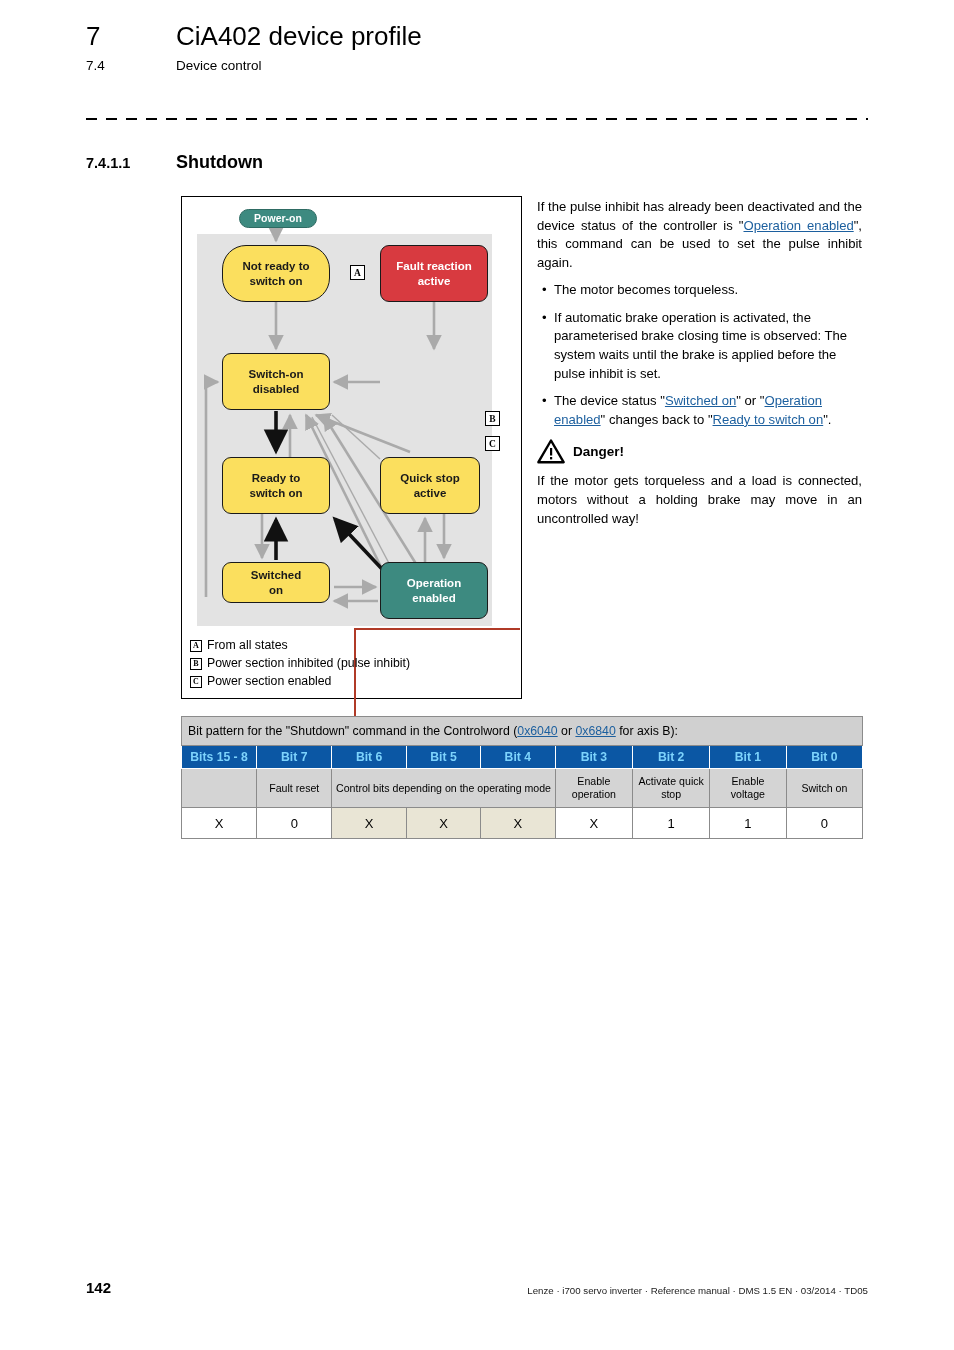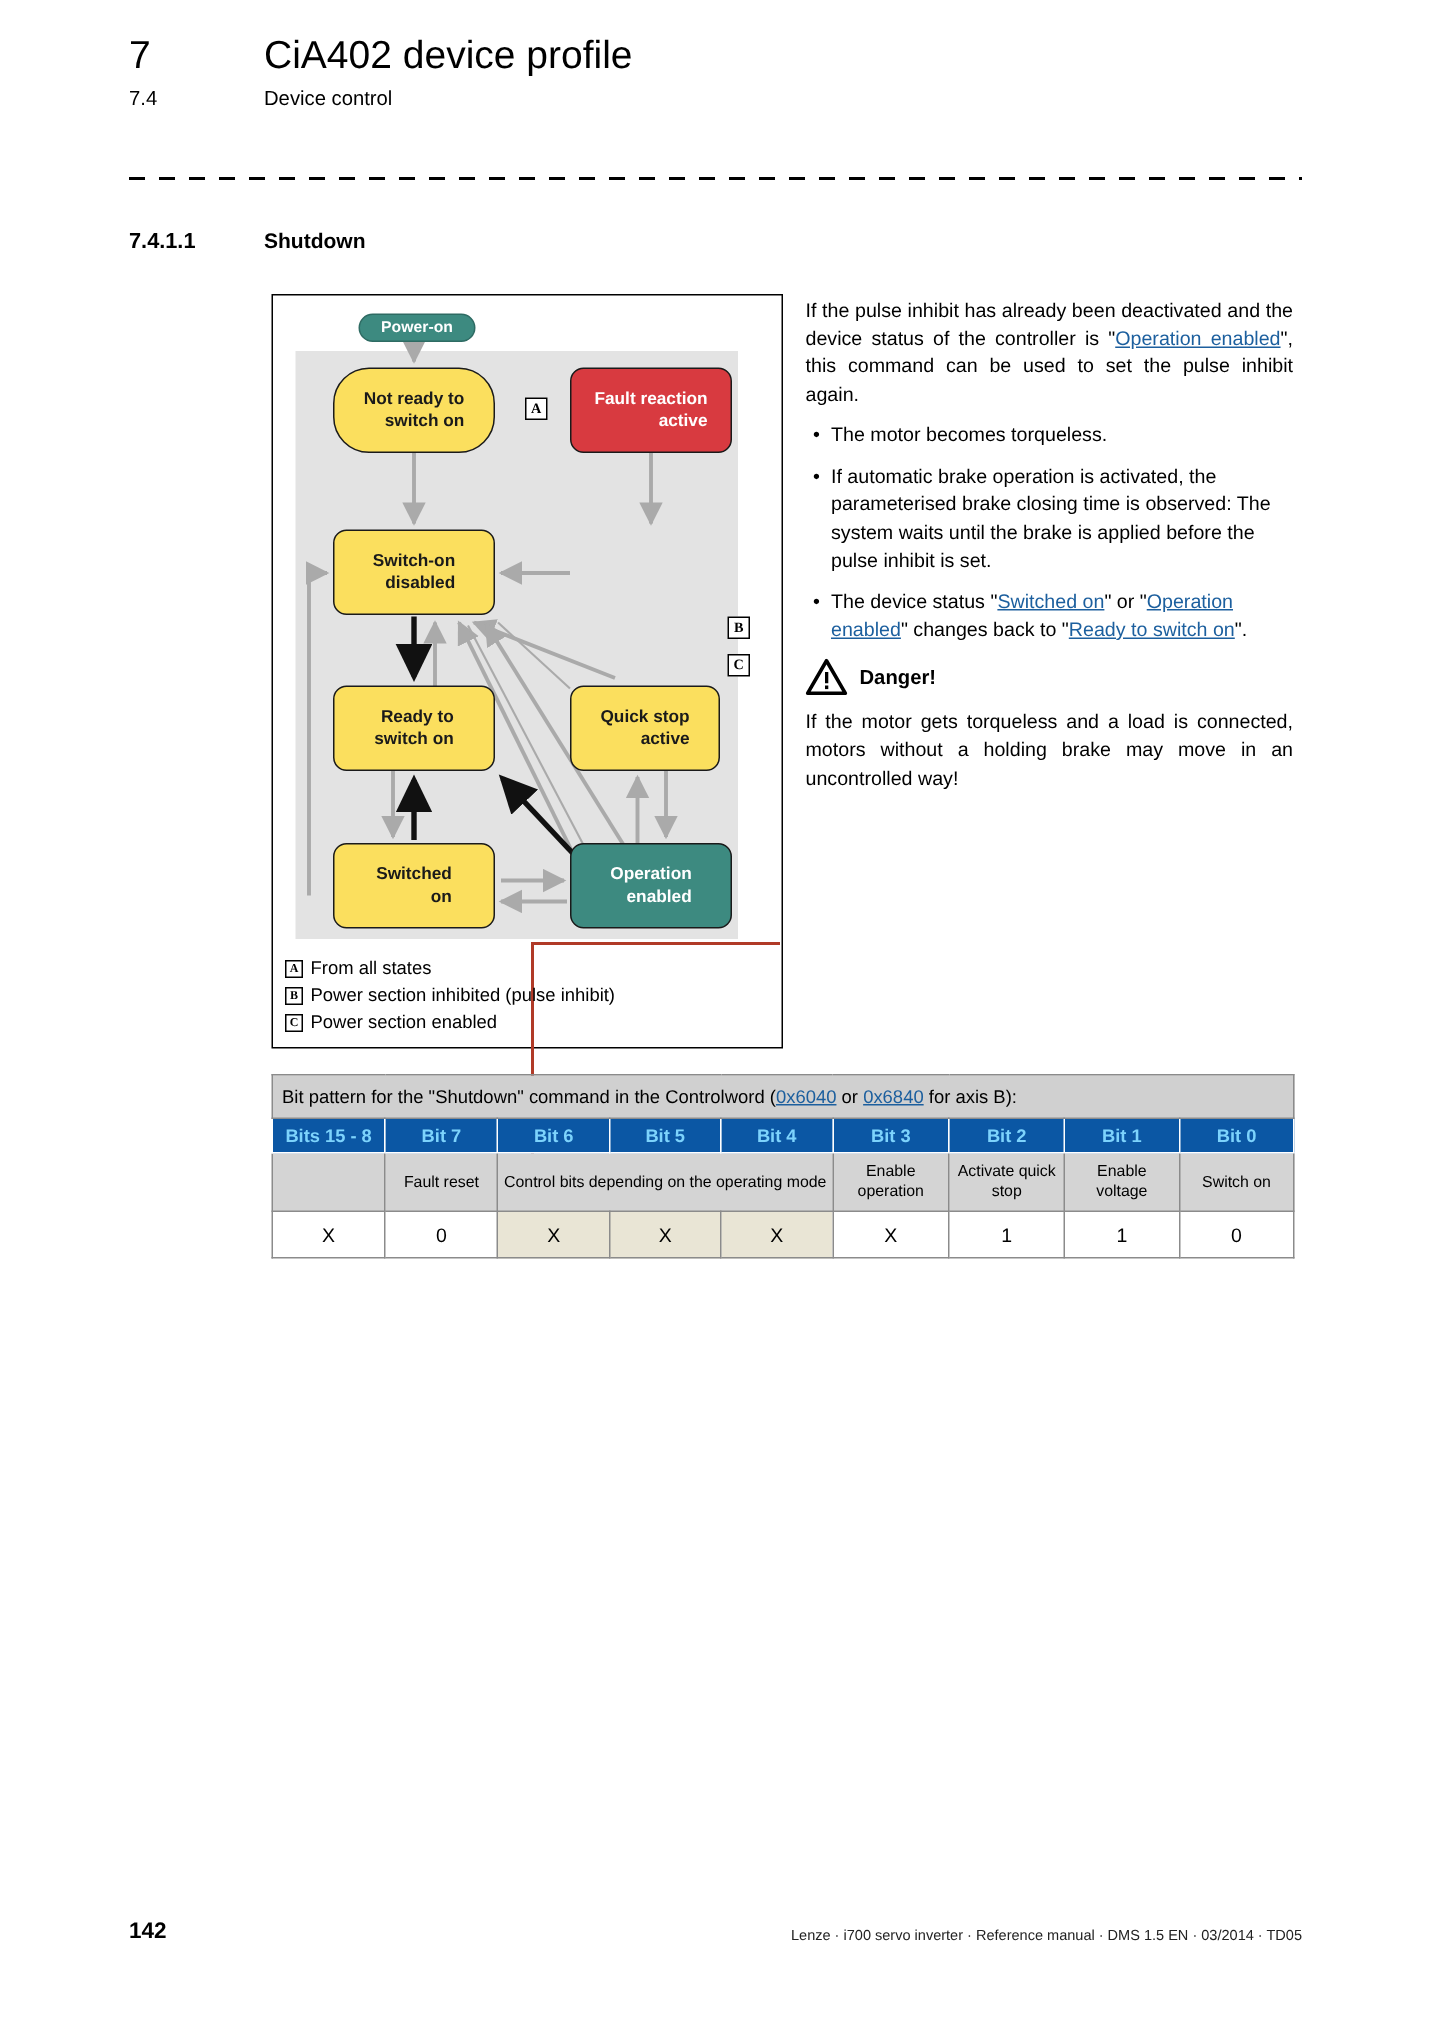--- a/index.html
+++ b/index.html
@@ -50,21 +50,21 @@
   }
 
   #section-head {
     position: absolute;
     left: 86px;
     top: 152px;
     display: flex;
     align-items: baseline;
   }
   .sec-num { width: 90px; font-size: 14.5px; font-weight: bold; }
-  .sec-title { font-size: 14px; font-weight: bold; }
+  .sec-title { font-size: 18px; font-weight: bold; }
 
   
   #figure {
     position: absolute;
     left: 181px;
     top: 196px;
     width: 341px;
     height: 503px;
     border: 1.5px solid #000;
     background: #ffffff;
@@ -96,21 +96,21 @@
     background: transparent;
   }
 
   .node {
     position: absolute;
     border-radius: 9px;
     border: 1.4px solid #1a1a1a;
     display: flex;
     align-items: center;
     justify-content: center;
-    text-align: right;
+    text-align: center;
     font-size: 11.5px;
     font-weight: bold;
     line-height: 1.22;
     box-sizing: border-box;
     z-index: 5;
   }
   .node.yellow { background: #fbdf5e; color: #1a1a1a; }
   .node.red    { background: #d83a40; color: #ffffff; }
   .node.teal   { background: #3d8a80; color: #ffffff; }
   .node.pill   {
@@ -119,21 +119,21 @@
   }
 
   
   #n-poweron    { left: 57px;  top: 12px;  width: 78px;  height: 19px; }
   #n-notready   { left: 40px;  top: 48px;  width: 108px; height: 57px; border-radius: 24px; }
   #n-faultreact { left: 198px; top: 48px;  width: 108px; height: 57px; }
   #n-switchdis  { left: 40px;  top: 156px; width: 108px; height: 57px; }
   #n-fault      { left: 198px; top: 156px; width: 108px; height: 57px; }
   #n-readyto    { left: 40px;  top: 260px; width: 108px; height: 57px; }
   #n-quickstop  { left: 198px; top: 260px; width: 100px; height: 57px; }
-  #n-switchedon { left: 40px;  top: 365px; width: 108px; height: 57px; }
+  #n-switchedon { left: 40px;  top: 365px; width: 108px; height: 41px; }
   #n-opnenabled { left: 198px; top: 365px; width: 108px; height: 57px; }
 
   .marker {
     position: absolute;
     width: 15px; height: 15px;
     border: 1.4px solid #000;
     background: #fff;
     font-size: 9.5px;
     font-weight: bold;
     display: flex;

